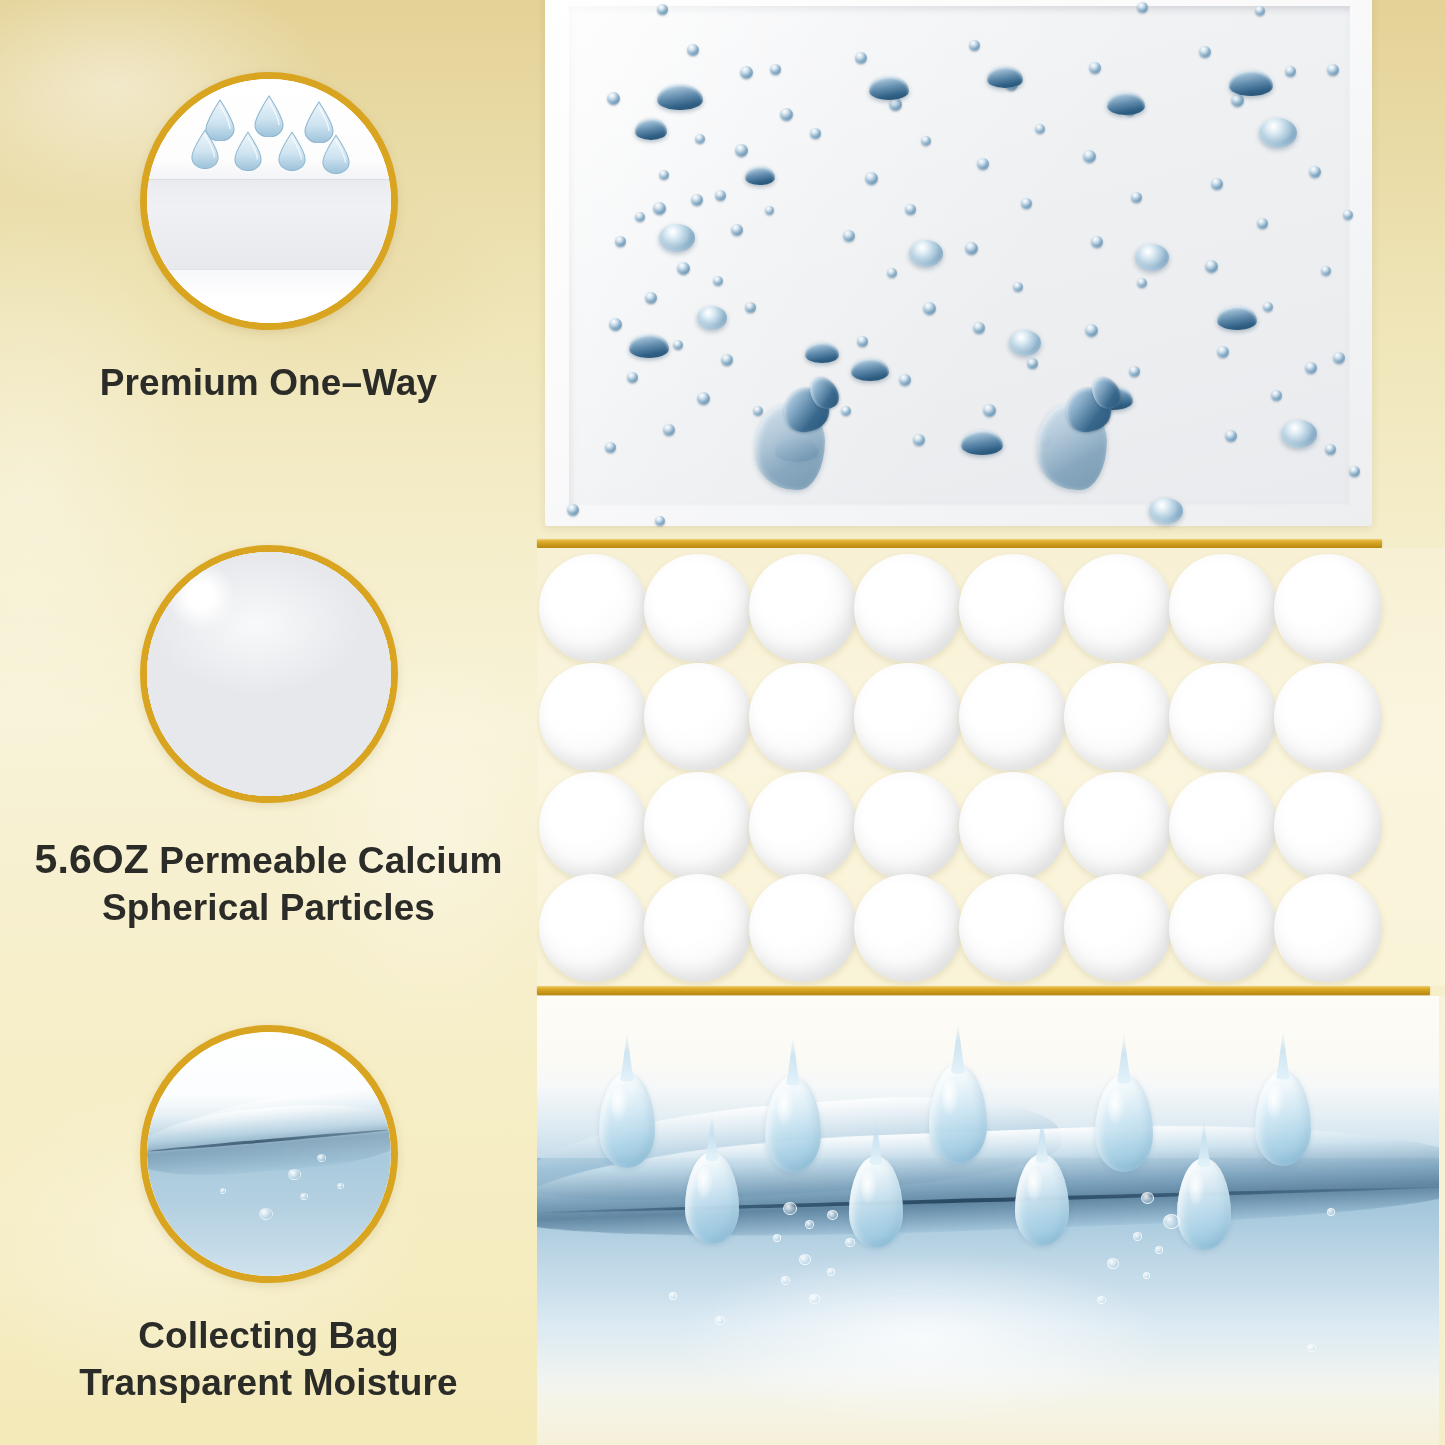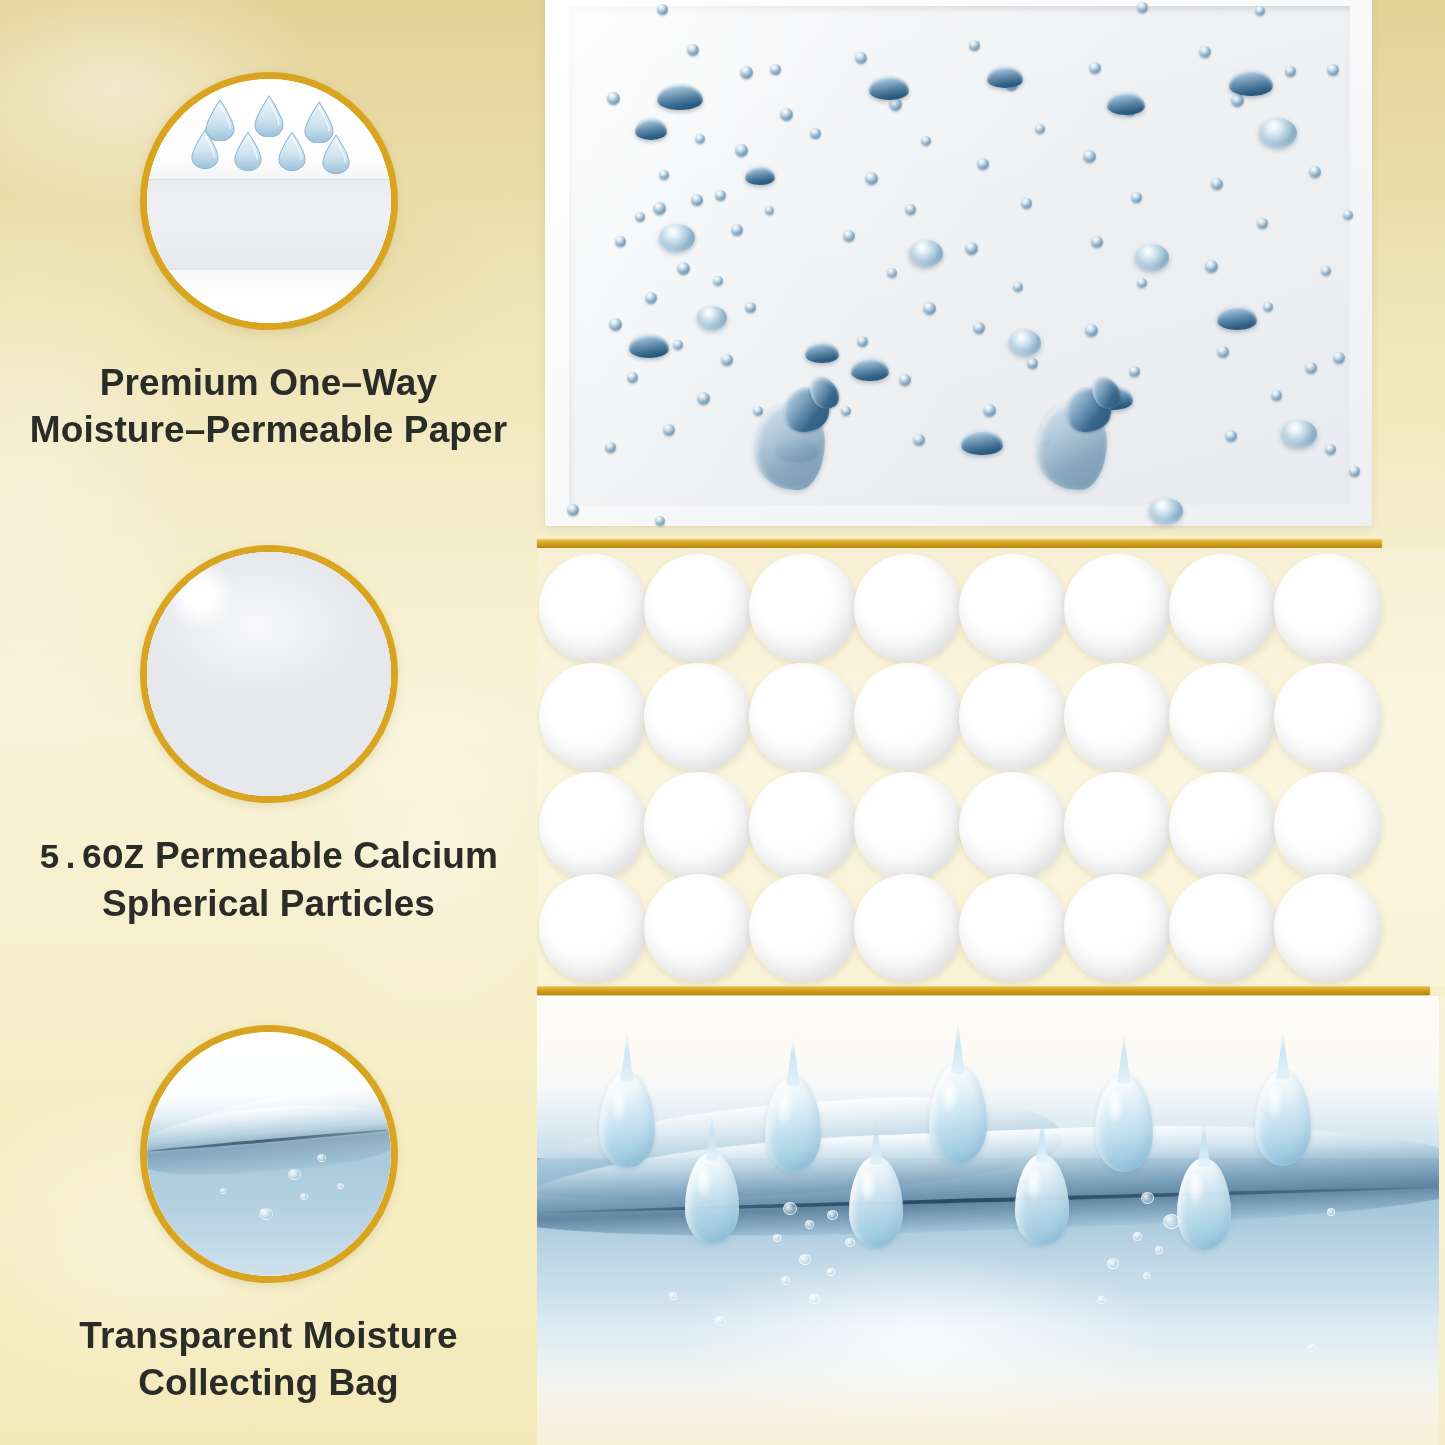--- a/index.html
+++ b/index.html
@@ -110,21 +110,21 @@
 
   .caption {
     margin-top: 30px;
     font-size: 37px;
     font-weight: bold;
     color: #2b2b28;
     line-height: 1.27;
     letter-spacing: .1px;
     padding: 0 2px;
   }
-  .caption .oz { font-size: 35px; font-family: Liberation Mono, monospace; }
+  .caption .oz { font-size: 41px; }
 
   
   .right-col { position: absolute; left: 537px; top: 0; width: 908px; height: 1445px; }
 
   
   .panel-sec { position: absolute; left: 0; top: 0; width: 908px; height: 540px; }
   .panel-frame {
     position: absolute; left: 8px; top: -18px; right: 73px; bottom: 14px;
     background: linear-gradient(150deg, #ffffff 0%, #fafafb 45%, #eceef0 100%);
     border-radius: 3px;
@@ -308,21 +308,20 @@
           <path d="M15 6 C15 6 25 23 25 30" fill="none" stroke="#ffffff" stroke-width="1.4" opacity=".75"></path>
         </svg>
         <svg class="pdrop" style="left:175px;top:55px;" width="28" height="40" viewBox="0 0 30 42">
           <path d="M15 1 C15 1 29 22 29 30 A14 12 0 0 1 1 30 C1 22 15 1 15 1 Z" fill="url(#dg1)" stroke="#8fb7d1" stroke-width="1.1"></path>
           <path d="M15 6 C15 6 25 23 25 30" fill="none" stroke="#ffffff" stroke-width="1.4" opacity=".75"></path>
         </svg>
       </div>
     </div>
     <div class="caption">
       <div>Premium One–Way</div>
-      <div>Moisture–Permeable Paper</div>
     </div>
   </div>
 
   <div class="feature feature-2">
     <div class="circle">
       <div class="circle-inner">
         <div class="crystals"></div>
         <div class="crystal-sheen"></div>
       </div>
     </div>
@@ -341,22 +340,22 @@
         <div class="wc-line"></div>
         <div class="wc-bub" style="left:58%;top:56%;width:13px;height:11px;"></div>
         <div class="wc-bub" style="left:70%;top:50%;width:9px;height:8px;"></div>
         <div class="wc-bub" style="left:46%;top:72%;width:14px;height:12px;"></div>
         <div class="wc-bub" style="left:63%;top:66%;width:8px;height:7px;"></div>
         <div class="wc-bub" style="left:30%;top:64%;width:6px;height:6px;"></div>
         <div class="wc-bub" style="left:78%;top:62%;width:7px;height:6px;"></div>
       </div>
     </div>
     <div class="caption">
+      <div>Collecting Bag</div>
       <div>Transparent Moisture</div>
-      <div>Collecting Bag</div>
     </div>
   </div>
 </div>
 
 <div class="right-col">
 
   <div class="panel-sec">
     <div class="panel-frame">
       <div class="panel-inner">
         <div class="panel-sheen"></div>

